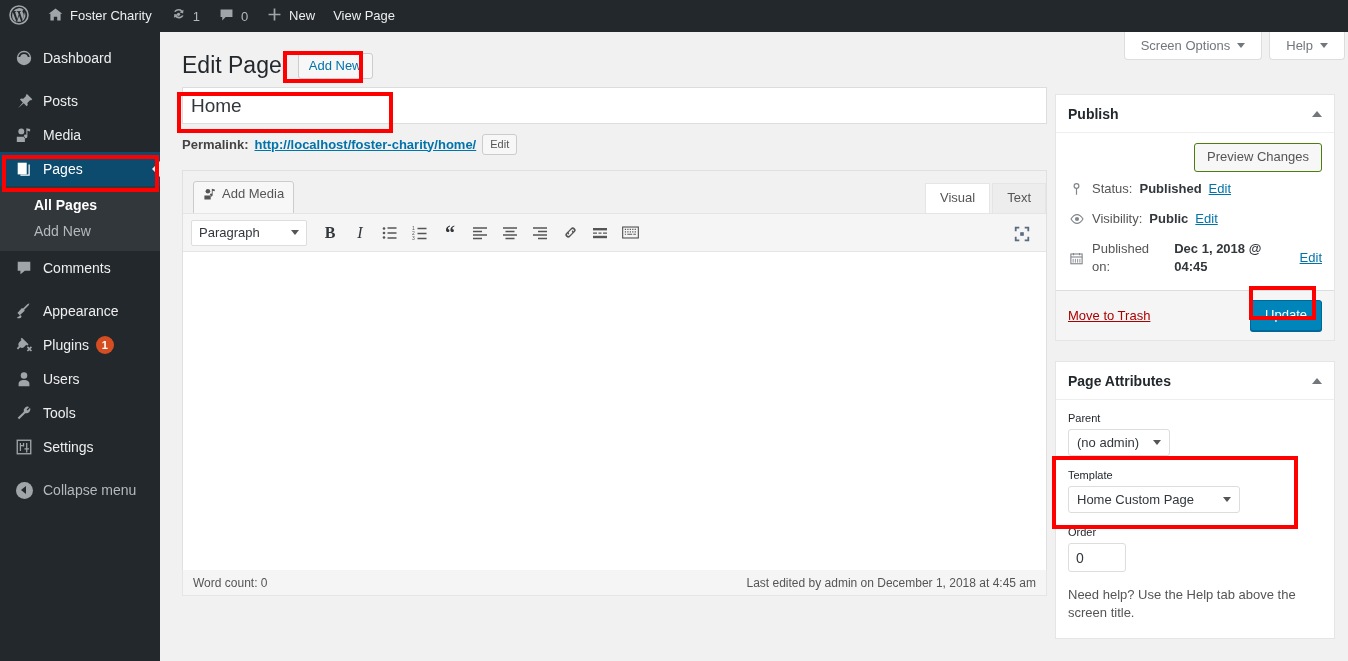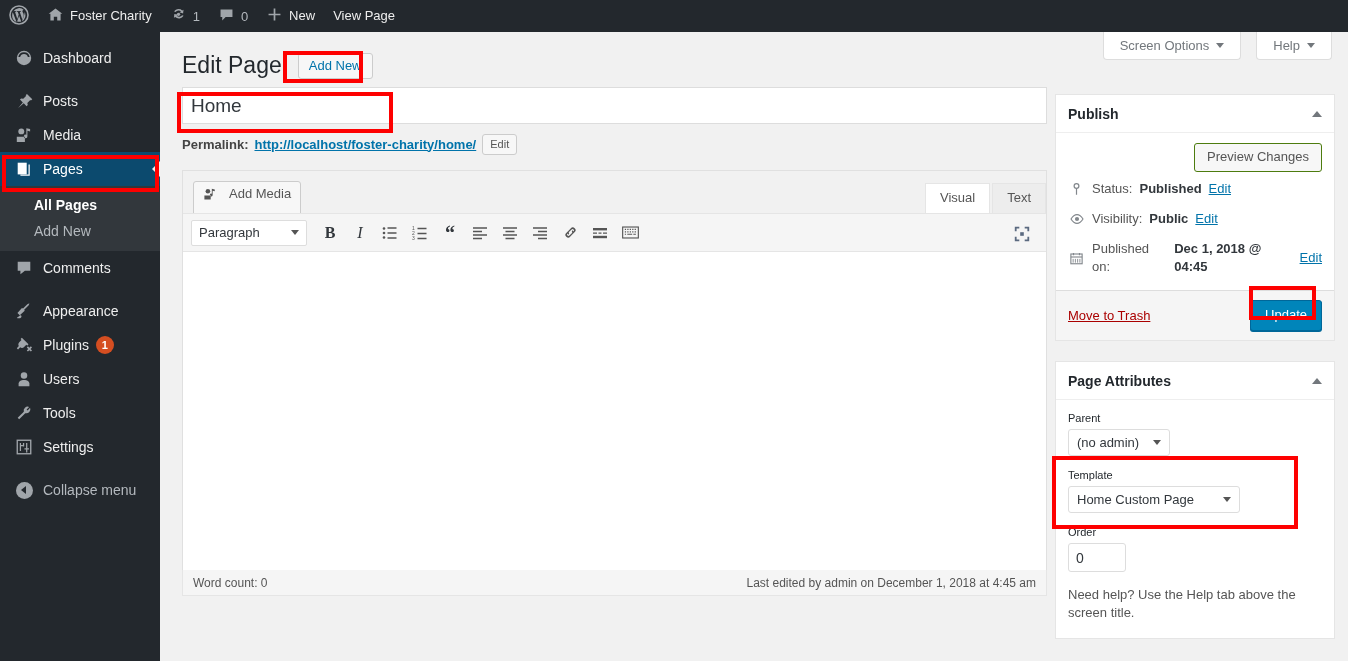--- a/index.html
+++ b/index.html
@@ -105,22 +105,22 @@
 
   
   #wpbody {
     position: absolute; top: 32px; left: 160px;
     width: 1188px; height: 629px;
     background: #f1f1f1;
   }
 
   
   .screen-meta {
-    position: absolute; top: 0; right: 16px;
-    display: flex; gap: 12px;
+    position: absolute; top: 0; right: 3px;
+    display: flex; gap: 4px;
   }
   .sm-btn {
     background: #fff; border: 1px solid #ddd; border-top: none;
     border-radius: 0 0 4px 4px;
     color: #72777c; font-size: 13px;
     height: 28px; padding: 0 16px;
     display: flex; align-items: center; gap: 7px;
     cursor: pointer; margin-left: 3px;
   }
   .caret-d {
@@ -178,21 +178,21 @@
   .wp-editor-wrap {
     margin-top: 14px; background: #f5f5f5;
     border: 1px solid #e0e0e0; border-bottom: none;
   }
   .editor-tools {
     position: relative;
     padding: 10px 0 0 10px; height: 42px;
     background: #f1f1f1;
   }
   .add-media-btn {
-    display: inline-flex; align-items: center; gap: 12px;
+    display: inline-flex; align-items: center; gap: 5px;
     background: #f7f7f7; border: 1px solid #ccc; border-radius: 3px;
     font-size: 13px; color: #555; padding: 3px 9px 12px;
     cursor: pointer; line-height: 18px;
   }
   .ed-tabs {
     position: absolute; right: 0; bottom: 0;
     display: flex; align-items: flex-end;
   }
   .ed-tab {
     font-size: 13px; color: #555;

